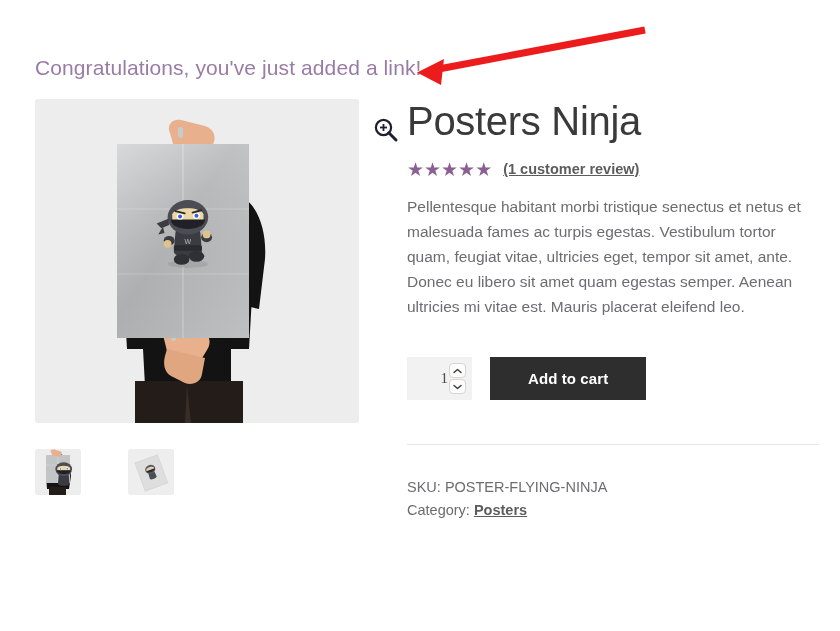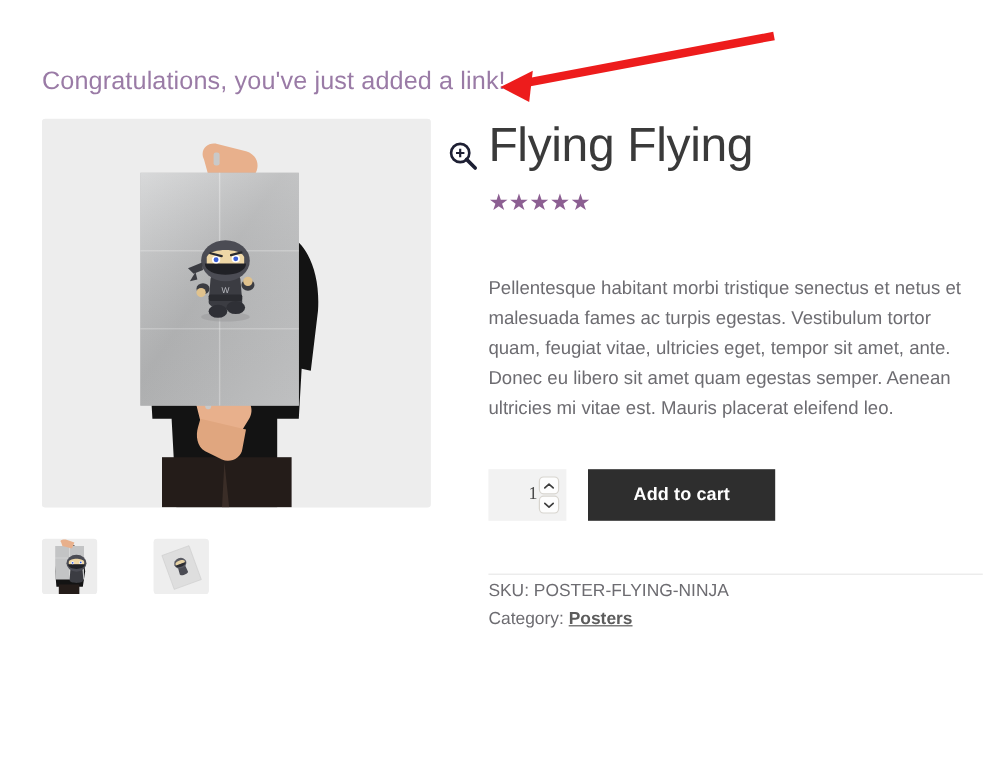--- a/index.html
+++ b/index.html
@@ -72,21 +72,21 @@
     cursor: pointer;
     font-weight: 600;
   }
   .price {
     margin-top: 26px;
     font-size: 25px;
     color: #77767a;
     font-weight: 400;
   }
   .description {
-    margin-top: 48px;
+    margin-top: 14px;
     font-size: 15.5px;
     line-height: 25px;
     color: #6d6c71;
     width: 412px;
   }
 
   
   .cart { margin-top: 38px; display: flex; align-items: flex-start; }
   .qty-wrap {
     position: relative;
@@ -131,21 +131,21 @@
     cursor: pointer;
     letter-spacing: .1px;
   }
 
   
   .divider {
     margin-top: 44px;
     width: 412px; height: 1px;
     background: #e8e8e8;
   }
-  .meta { margin-top: 3px; font-size: 14.5px; color: #6d6c71; line-height: 23px; }
+  .meta { margin-top: 31px; font-size: 14.5px; color: #6d6c71; line-height: 23px; }
   .meta-row { margin-bottom: 0px; }
   .meta a {
     color: #5c5c5c;
     font-weight: 700;
     text-decoration: underline;
     cursor: pointer;
   }
 
   
   .photo { position:absolute; inset:0; }
@@ -287,24 +287,25 @@
               <path d="M24 29 C24 45 68 45 68 29 Z" fill="#2c2d33"></path>
             </g>
           </g>
         </svg>
       </div>
     </div>
   </div>
 
   <div class="summary">
 
-    <h1 class="product-title">Flying Flying</h1>
+    <h1 class="product-title">Posters Ninja</h1>
 
     <div class="rating-row">
       <span class="stars">★★★★★</span>
+      <a class="review-link">(1 customer review)</a>
     </div>
 
 
     <p class="description">Pellentesque habitant morbi tristique senectus et netus et malesuada fames ac turpis egestas. Vestibulum tortor quam, feugiat vitae, ultricies eget, tempor sit amet, ante. Donec eu libero sit amet quam egestas semper. Aenean ultricies mi vitae est. Mauris placerat eleifend leo.</p>
 
     <div class="cart">
       <div class="qty-wrap">
         <input class="qty-input" type="text" value="1" style="">
         <span class="spinner">
           <span class="spin-btn">

